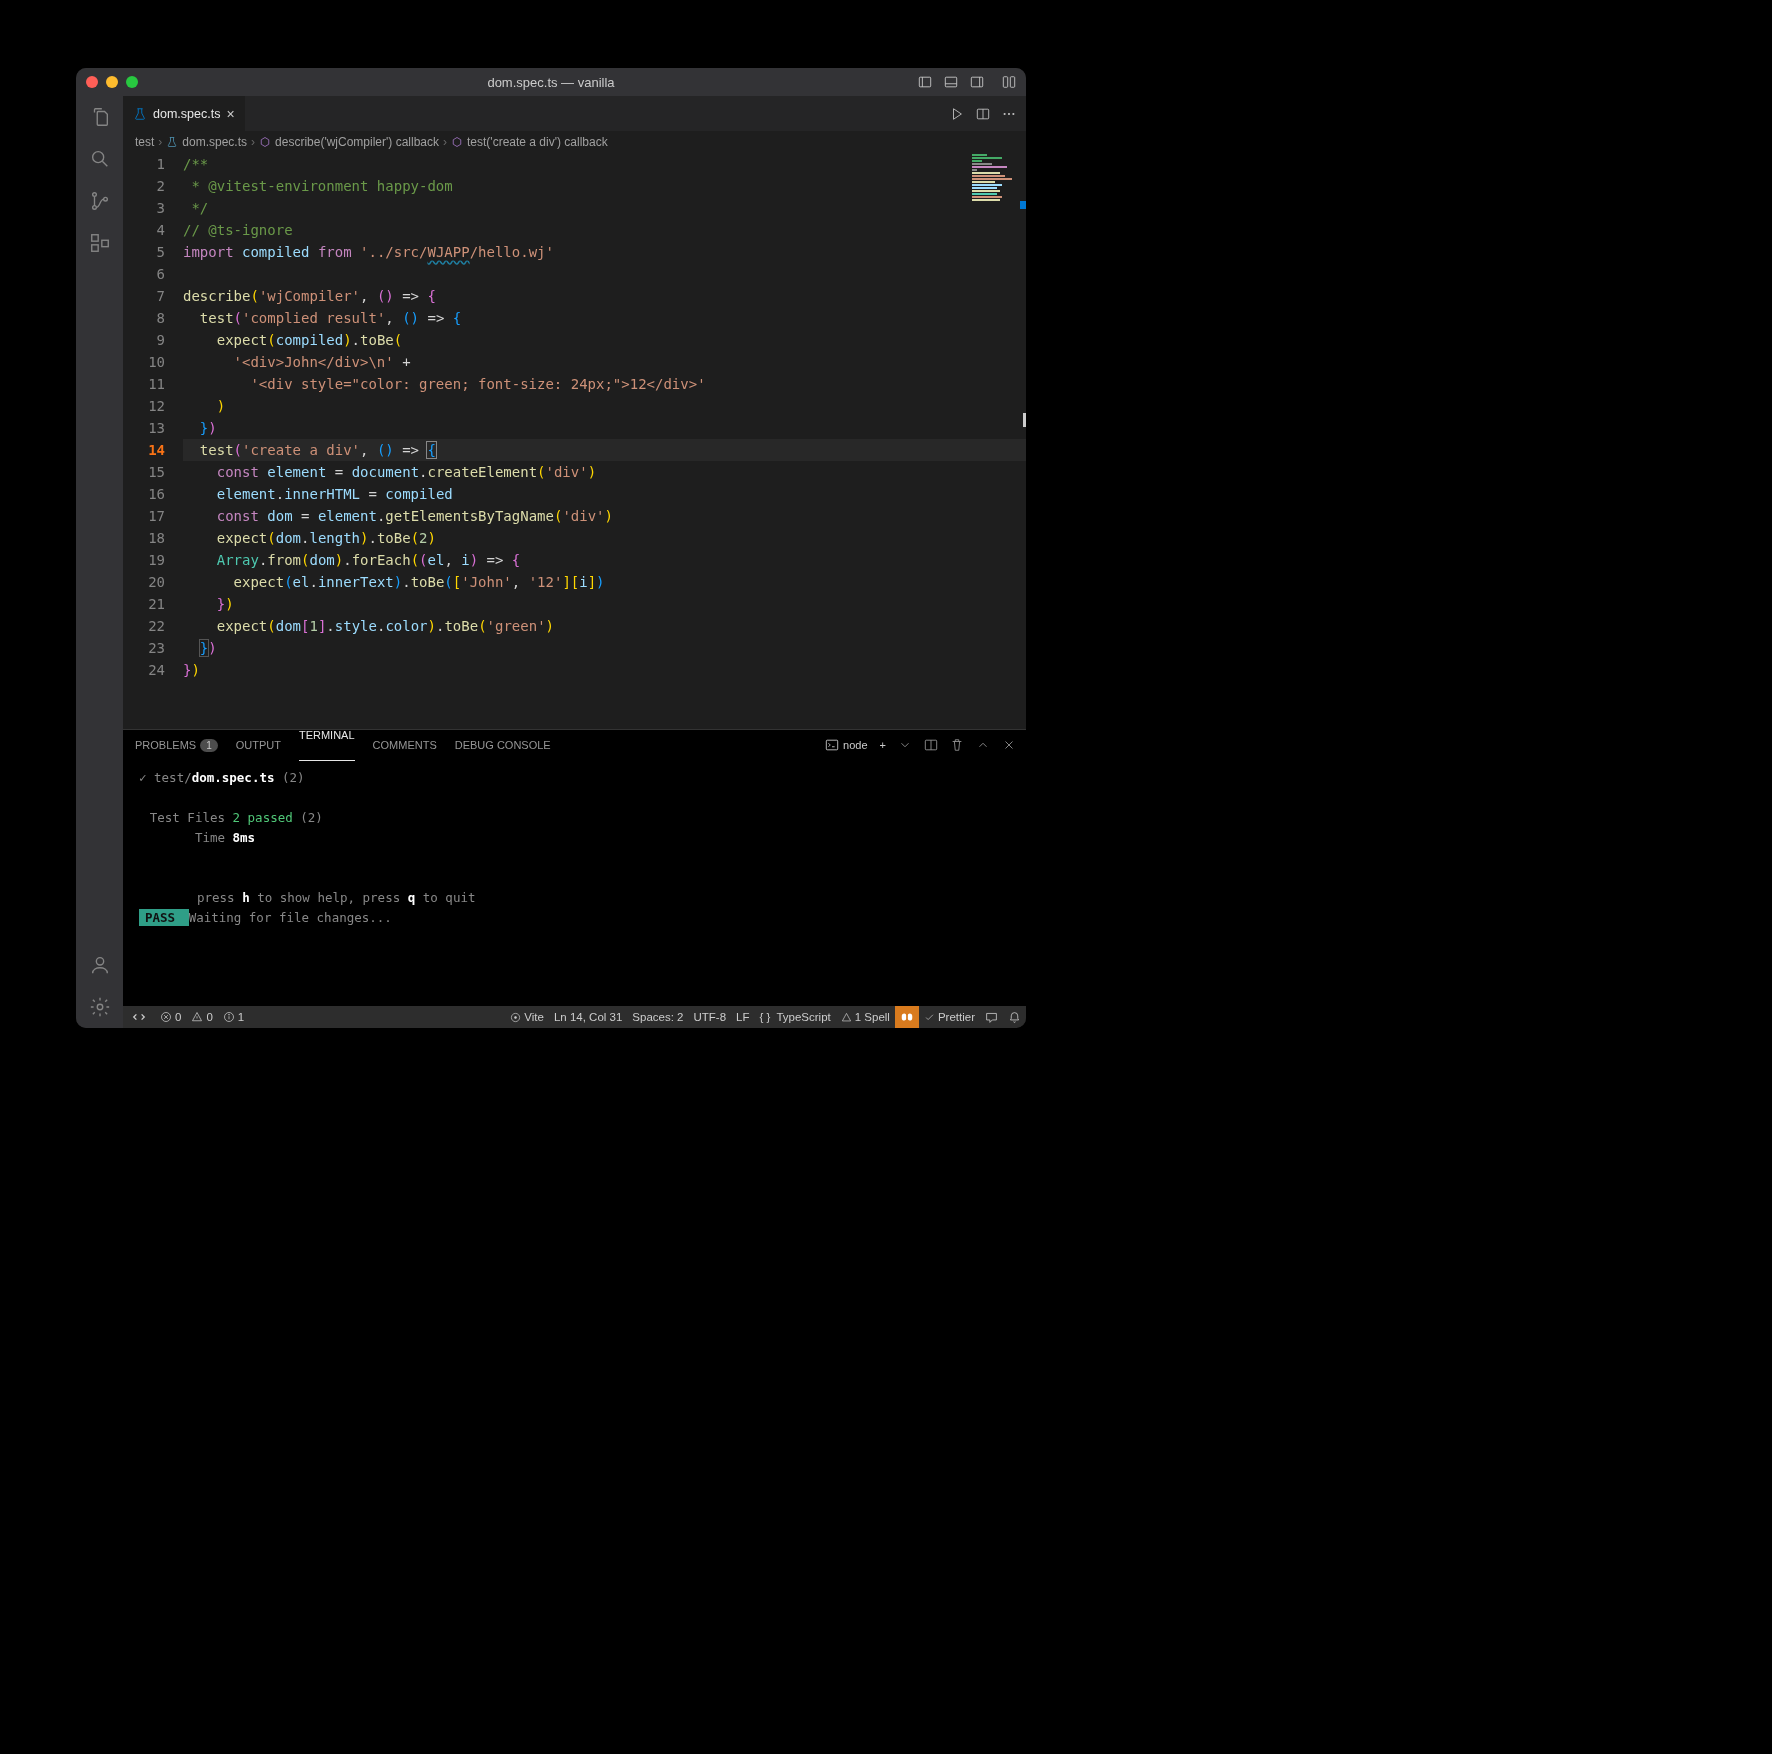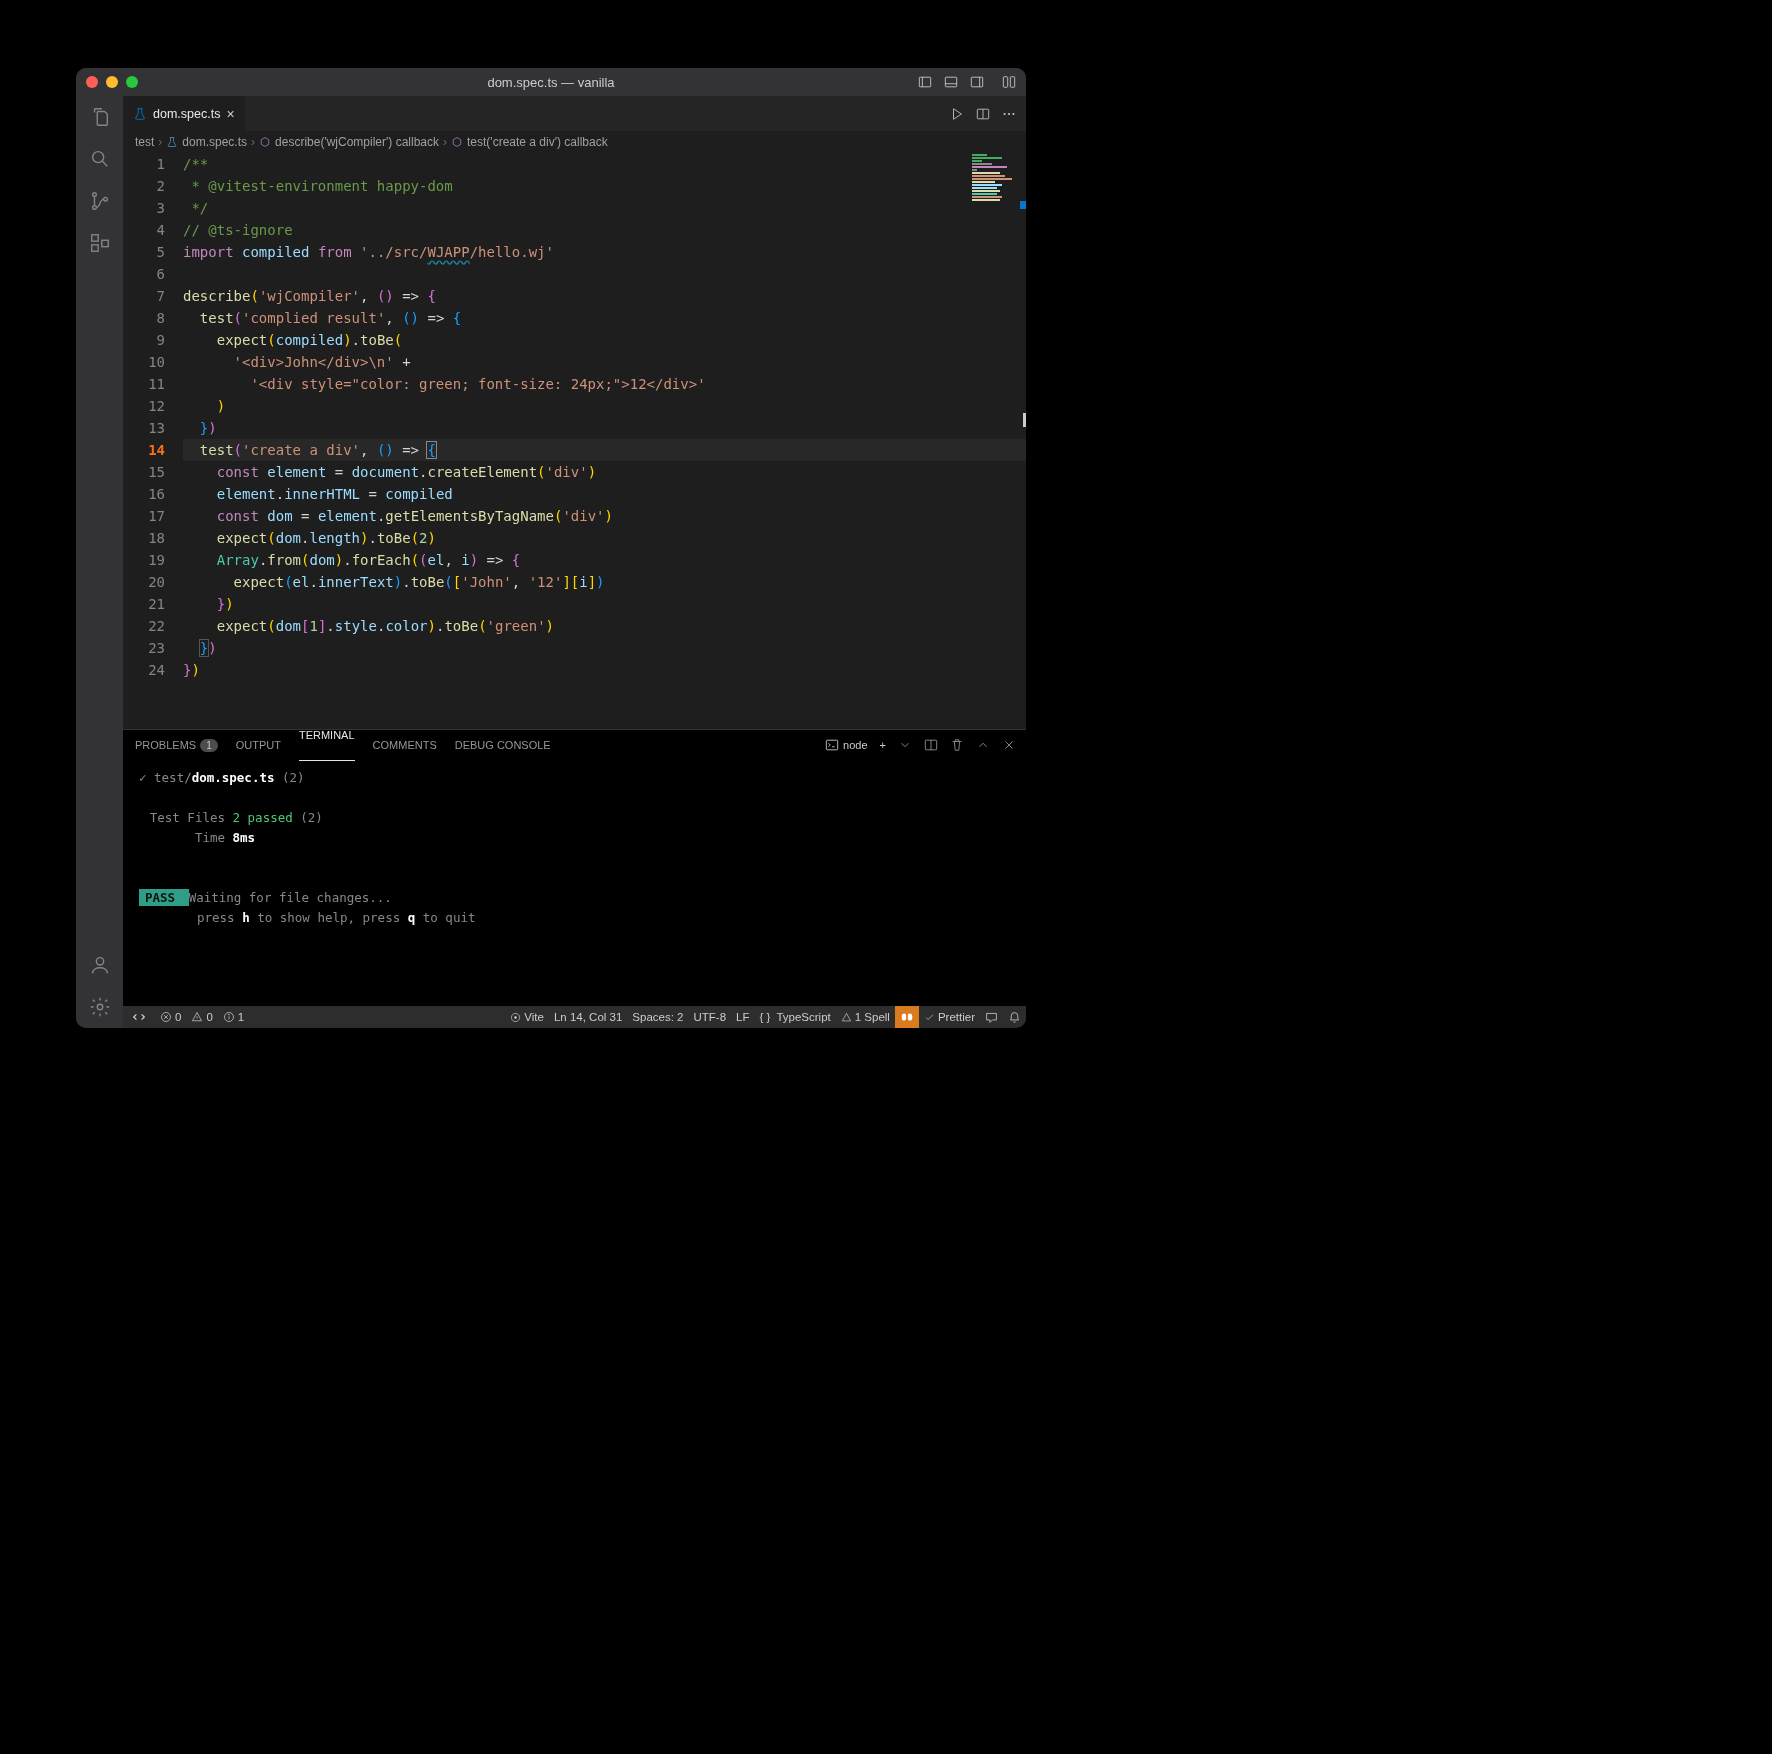--- a/index.html
+++ b/index.html
@@ -292,22 +292,22 @@
                 <path d="M4 4l8 8M12 4l-8 8"></path>
               </svg>
           </div>
         </div>
         <div class="terminal">
 <div><span class="dim">✓ test/</span><span class="white">dom.spec.ts</span><span class="dim"> (2)</span></div>
 <br>
 <div><span class="dim" style="display:inline-block;width:86px;text-align:right;">Test Files</span>  <span class="passed">2 passed</span><span class="dim"> (2)</span></div>
 <div><span class="dim" style="display:inline-block;width:86px;text-align:right;">Time</span>  <span class="white">8ms</span></div>
 <br><br>
+<div style="padding-left:58px;"><span class="dim">press </span><span class="white">h</span><span class="dim"> to show help, press </span><span class="white">q</span><span class="dim"> to quit</span></div>
 <div><span class="pass-badge"> PASS </span>  <span class="dim">Waiting for file changes...</span></div>
-<div style="padding-left:58px;"><span class="dim">press </span><span class="white">h</span><span class="dim"> to show help, press </span><span class="white">q</span><span class="dim"> to quit</span></div>
         </div>
       </div>
 
       <div class="statusbar">
         <div class="sb-left">
           <div class="remote sb-item">
             <svg width="14" height="14" viewBox="0 0 16 16" fill="none" stroke="currentColor" stroke-width="1.5">
                 <path d="M5 5L2 8l3 3M11 5l3 3-3 3"></path>
               </svg>
           </div>

